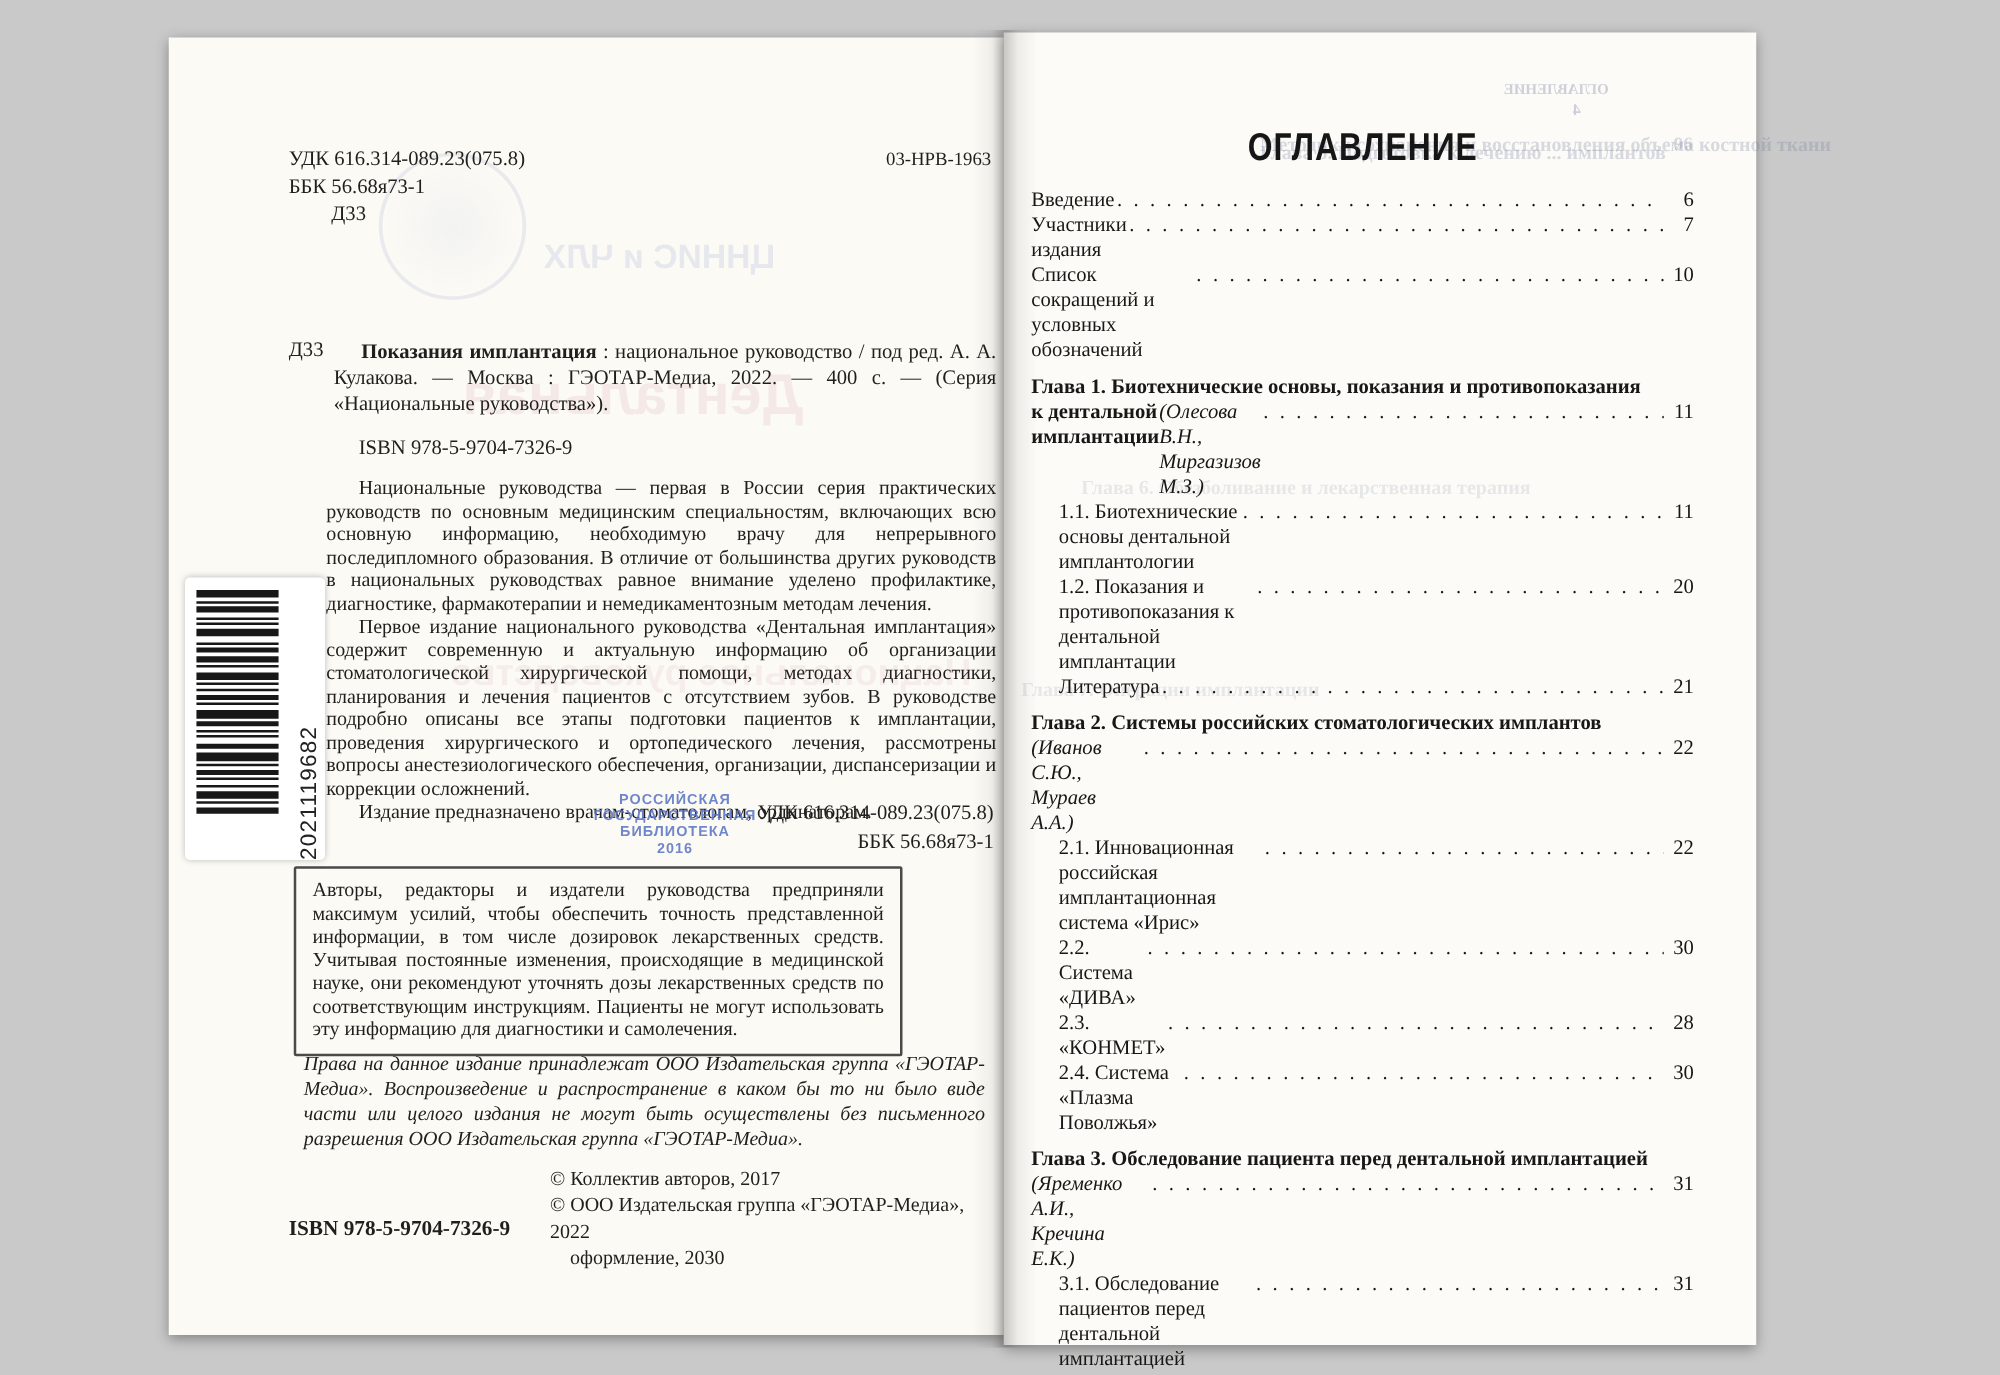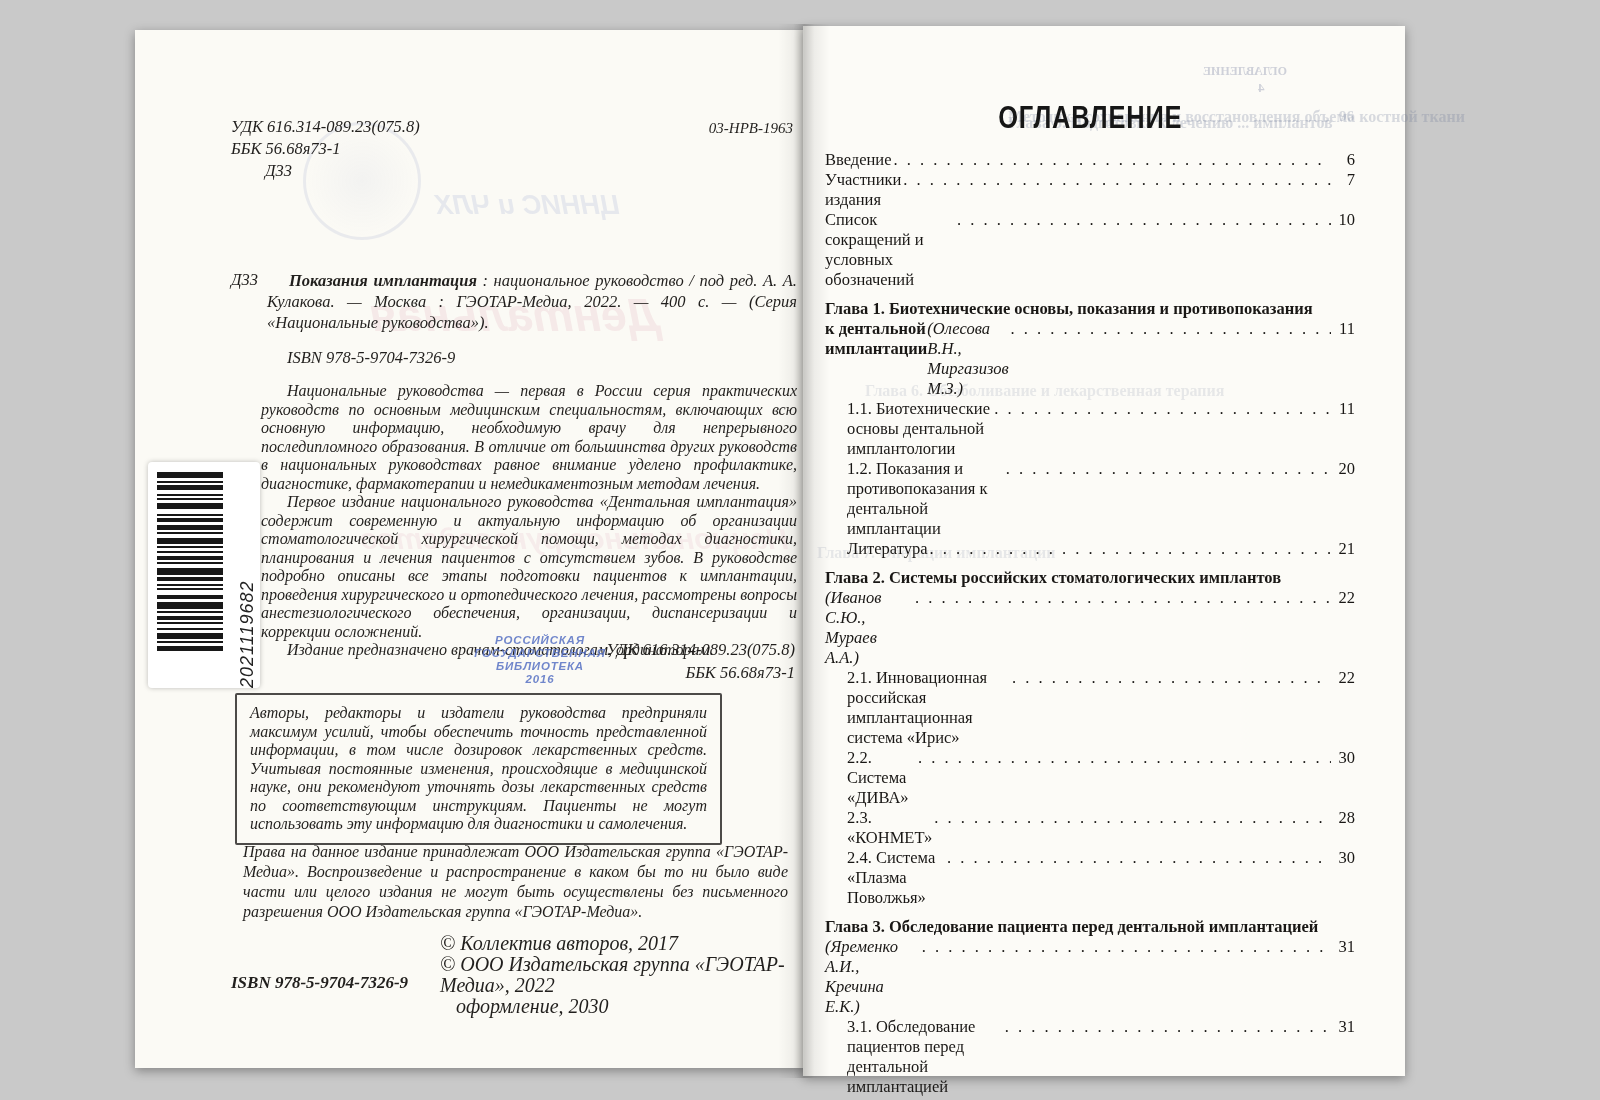--- a/index.html
+++ b/index.html
@@ -11,21 +11,21 @@
   }
   .page { position:absolute; box-shadow:0 3px 10px rgba(0,0,0,.35); }
   #left-page  { left:135px; top:30px;  width:668px; height:1038px; background:#fbfaf5; }
   #right-page { left:803px; top:26px;  width:602px; height:1050px; background:#fcfbf7; }
   #gutter {
     position:absolute; left:778px; top:24px; width:52px; height:1054px; z-index:6; pointer-events:none;
     background:linear-gradient(to right, rgba(0,0,0,0) 0%, rgba(0,0,0,.05) 30%, rgba(0,0,0,.20) 50%, rgba(0,0,0,.06) 70%, rgba(0,0,0,0) 100%);
   }
 
   
-  #left-page > div { position:absolute;font-style:italic; }
+  #left-page > div { position:absolute; }
   .udk-block { left:96px; top:86px; font-size:16.5px; line-height:22px; }
   .udk-block .d33 { padding-left:34px; }
   .code-top { right:10px; top:90px; font-size:15px; }
   .stamp-circle {
     left:168px; top:92px; width:112px; height:112px; border-radius:50%;
     border:3px solid rgba(110,125,185,.12); background:radial-gradient(circle at 50% 50%, rgba(110,125,185,.06), rgba(110,125,185,0) 70%);
   }
   .bib { left:96px; top:240px; width:566px; }
   .bib-label { position:absolute; left:0; top:0; font-size:16.5px; }
   .bib-text { margin:0 0 0 36px; font-size:16.5px; line-height:21px; text-align:justify; text-indent:22px; }
@@ -48,21 +48,21 @@
     font-family:"Liberation Sans", sans-serif; font-weight:bold; font-size:11.5px; line-height:13px;
     letter-spacing:.8px; color:#5872c4; opacity:.85;
   }
   .udk-mid { right:8px; top:608px; text-align:right; font-size:16.5px; line-height:23px; }
   .disclaimer {
     left:100px; top:663px; width:487px; box-sizing:border-box;
     border:2px solid #4c4a48; border-radius:2px; padding:9px 13px;
     font-size:16px; line-height:18.5px; text-align:justify;
   }
   .rights { left:108px; top:812px; width:545px; font-style:italic; font-size:16px; line-height:20px; text-align:justify; }
-  .copyrights { left:305px; top:903px; font-size:20px; line-height:21px; }
+  .copyrights { left:305px; top:903px; font-size:16px; line-height:21px; }
   .copyrights .ind { padding-left:16px; }
   .isbn-bottom { left:96px; top:943px; font-weight:bold; font-size:17px; }
 
   
   #right-page > div, #right-page > h1 { position:absolute; }
   .toc-title {
     left:22px; top:74px; width:530px; margin:0; text-align:center;
     font-family:"Liberation Sans", sans-serif; font-weight:bold; font-size:31px; color:#161616;
   }
   .toc-title span { display:inline-block; transform:scaleX(.82); letter-spacing:1px; }

